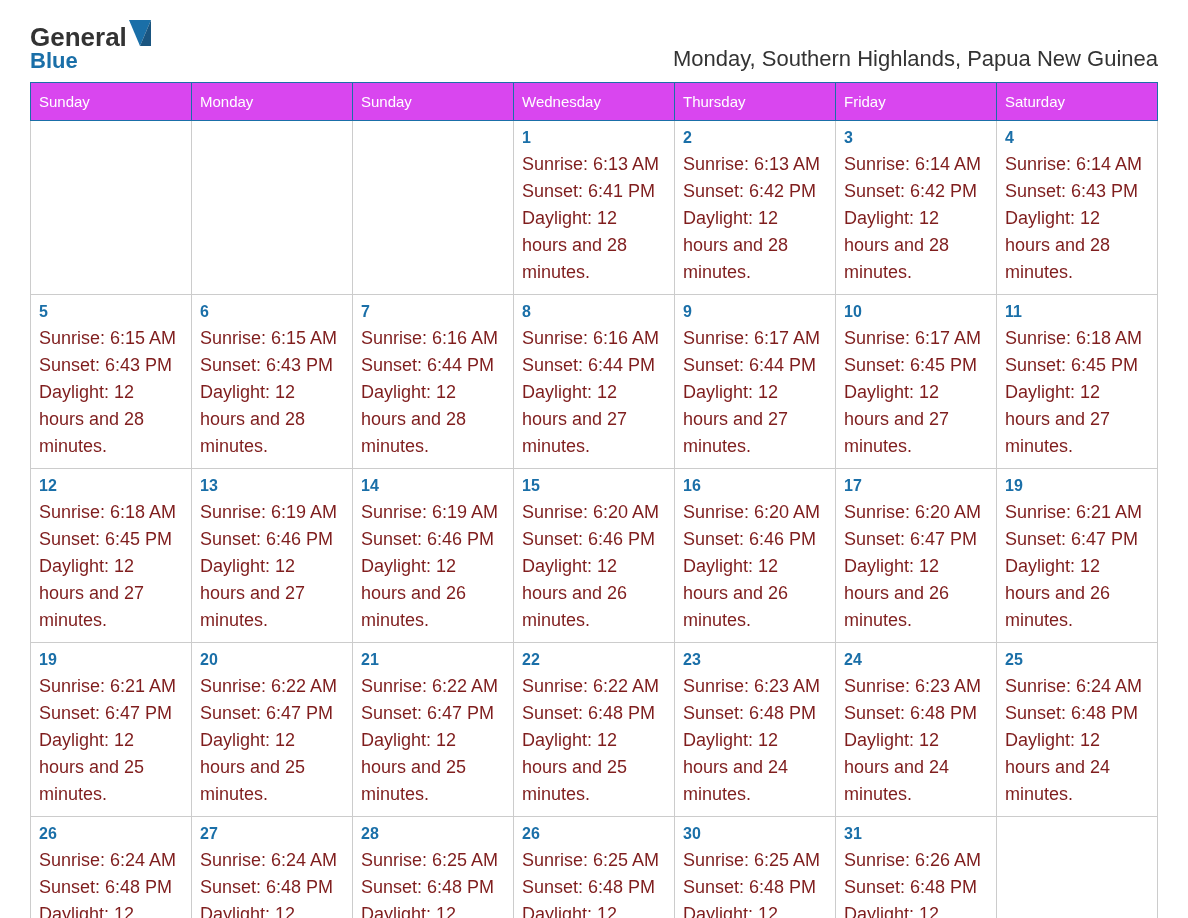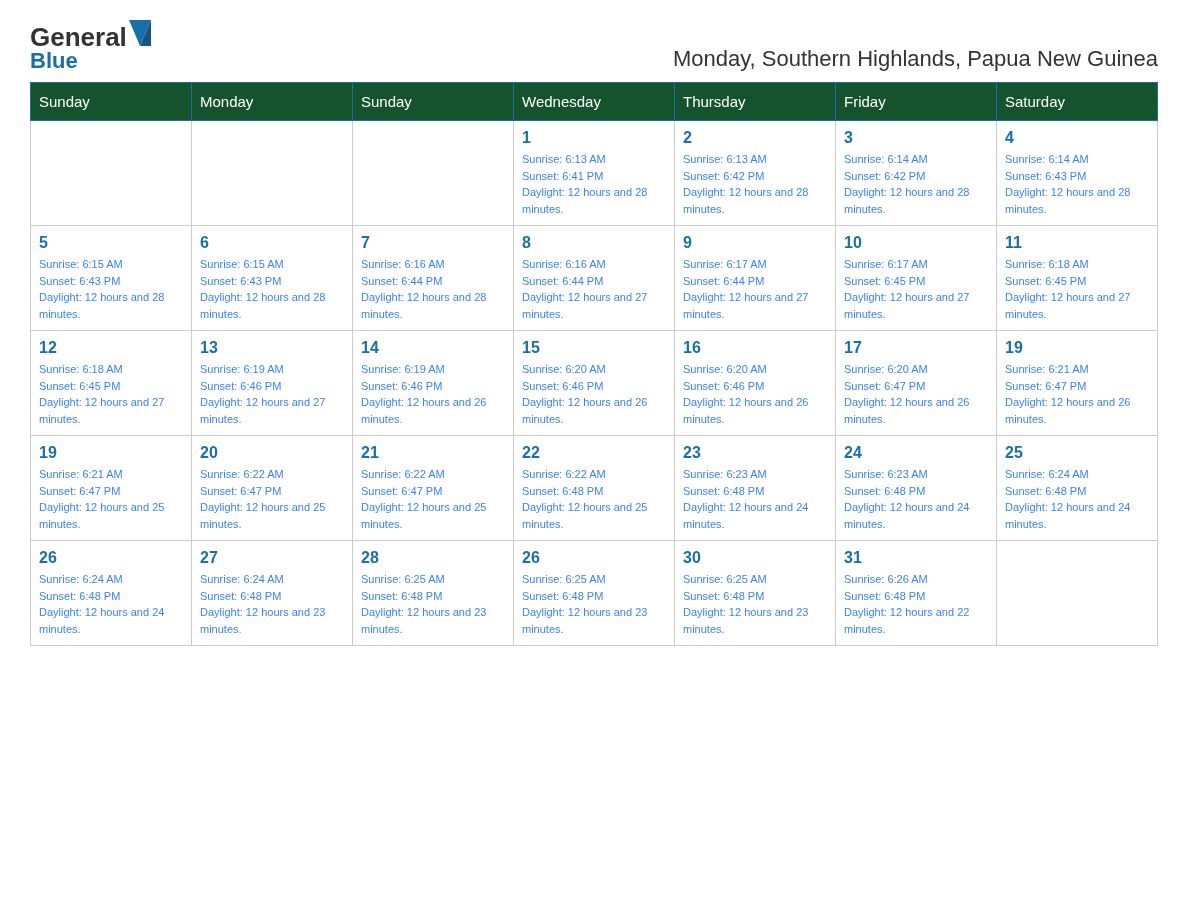--- a/index.html
+++ b/index.html
@@ -44,21 +44,21 @@
       font-size: 22px;
       color: #333;
       margin-top: 4px;
     }
     .calendar-table {
       width: 100%;
       border-collapse: collapse;
       margin-top: 10px;
     }
     .calendar-table th {
-      background-color: #14532d;
+      background-color: #d946ef;
       color: #fff;
       padding: 10px 8px;
       text-align: left;
       font-size: 15px;
       font-weight: normal;
       border: 1px solid #1a6fa8;
     }
     .calendar-table td {
       vertical-align: top;
       padding: 8px 8px;
@@ -69,22 +69,22 @@
       color: #333;
     }
     .day-number {
       font-size: 16px;
       color: #1a6fa8;
       font-weight: bold;
       display: block;
       margin-bottom: 4px;
     }
     .day-info {
-      font-size: 11px;
-      color: #3b82f6;
+      font-size: 18px;
+      color: #7f1d1d;
       line-height: 1.5;
     }
     .empty-cell {
       background: #fff;
     }
     tr:last-child td {
       border-bottom: 1px solid #ccc;
     }
   </style>
 </head>

